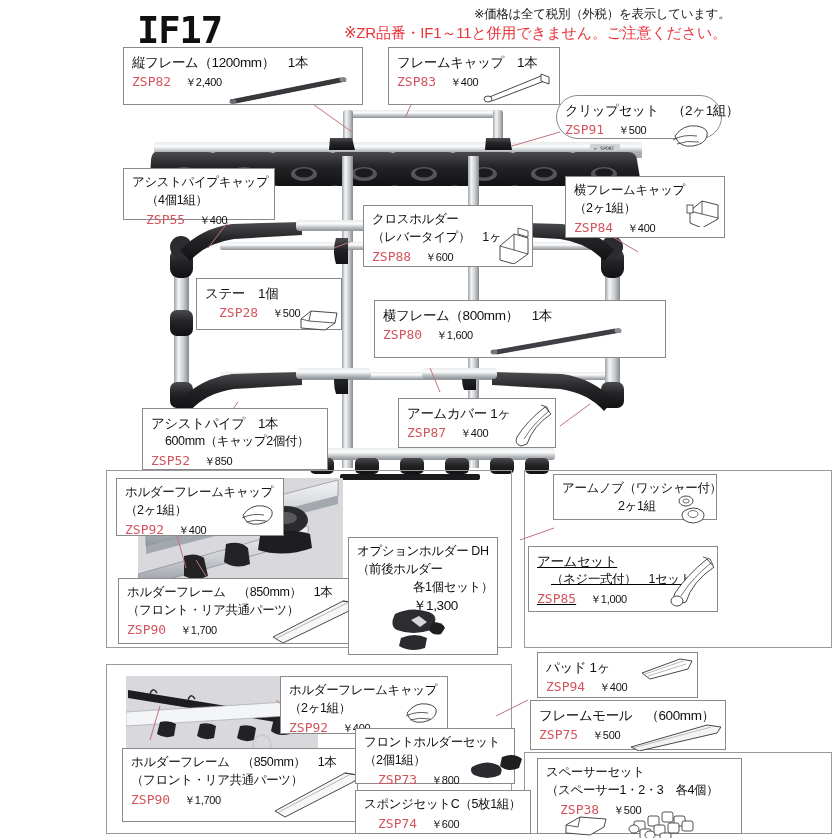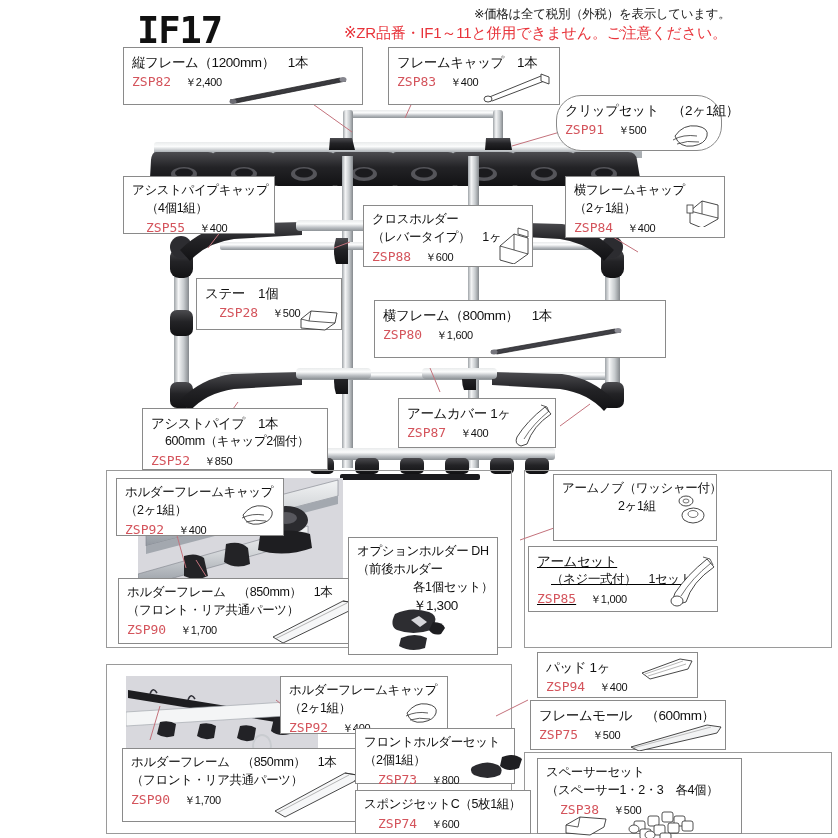--- a/index.html
+++ b/index.html
@@ -334,33 +334,33 @@
       <span class="ln">フレームキャップ　1本</span>
       <span class="ln"><span class="code">ZSP83</span><span class="price">￥400</span></span>
       <svg class="thumb" style="left:88px; top:22px;" width="80" height="34">
         <path d="M10,28 L64,6 L70,10 L15,31 Z" fill="#fff" stroke="#333" stroke-width="0.9"></path>
         <ellipse cx="11" cy="29" rx="4" ry="3" fill="#fff" stroke="#333" stroke-width="0.9"></ellipse>
         <path d="M64,4 l8,3 l0,7 l-8,-3 z" fill="#fff" stroke="#333" stroke-width="0.9"></path>
       </svg>
     </div>
   </div>
 
-  <div class="box" style="left:556px; top:95px; width:166px; height:56px;border-radius:25px;">
+  <div class="box" style="left:556px; top:95px; width:166px; height:44px;border-radius:25px;">
     <div class="box-inner">
       <span class="ln">クリップセット　（2ヶ1組）</span>
       <span class="ln"><span class="code">ZSP91</span><span class="price">￥500</span></span>
       <svg class="thumb" style="left:108px; top:20px;" width="50" height="32">
         <path d="M10,20 q8,-12 22,-10 q12,2 10,10 q-2,8 -14,10 q-14,2 -18,-10 z" fill="#fff" stroke="#333" stroke-width="0.9"></path>
         <path d="M8,24 q10,-6 24,-4" stroke="#333" stroke-width="0.8" fill="none"></path>
         <path d="M12,28 q10,-4 22,-2" stroke="#333" stroke-width="0.8" fill="none"></path>
       </svg>
     </div>
   </div>
 
-  <div class="box" style="left:123px; top:176px; width:152px; height:58px;">
+  <div class="box" style="left:123px; top:168px; width:152px; height:52px;">
     <div class="box-inner">
       <span class="ln sm">アシストパイプキャップ</span>
       <span class="ln sm indent">（4個1組）</span>
       <span class="ln indent"><span class="code">ZSP55</span><span class="price">￥400</span></span>
     </div>
   </div>
 
   <div class="box" style="left:363px; top:205px; width:170px; height:62px;">
     <div class="box-inner">
       <span class="ln sm">クロスホルダー</span>
@@ -467,21 +467,21 @@
       <span class="ln indent2">￥1,300</span>
       <svg class="thumb" style="left:34px; top:62px;" width="80" height="54">
         <path d="M12,14 q16,-8 34,-2 q8,3 6,10 l-4,8 q-18,6 -34,0 q-8,-4 -2,-16 z" fill="#2d2d31"></path>
         <path d="M28,20 l8,-4 l8,6 l-7,5 z" fill="#d6d6da"></path>
         <path d="M50,22 q10,0 12,6 l-4,6 q-8,2 -12,-4 z" fill="#1e1e21"></path>
         <path d="M18,38 q14,-6 26,0 l-2,10 q-14,5 -26,-2 z" fill="#2a2a2e"></path>
       </svg>
     </div>
   </div>
 
-  <div class="box" style="left:553px; top:474px; width:164px; height:67px;">
+  <div class="box" style="left:553px; top:474px; width:164px; height:46px;">
     <div class="box-inner">
       <span class="ln sm">アームノブ（ワッシャー付）</span>
       <span class="ln sm indent2">2ヶ1組</span>
       <svg class="thumb" style="left:116px; top:16px;" width="44" height="36">
         <ellipse cx="16" cy="10" rx="7" ry="5" fill="#fff" stroke="#333" stroke-width="0.9"></ellipse>
         <ellipse cx="16" cy="10" rx="3" ry="2" fill="#fff" stroke="#333" stroke-width="0.7"></ellipse>
         <path d="M14,20 q10,-6 18,0 q4,4 0,9 q-9,6 -18,0 q-4,-5 0,-9 z" fill="#fff" stroke="#333" stroke-width="0.9"></path>
         <ellipse cx="23" cy="23" rx="5" ry="3.5" fill="#fff" stroke="#333" stroke-width="0.7"></ellipse>
       </svg>
     </div>

